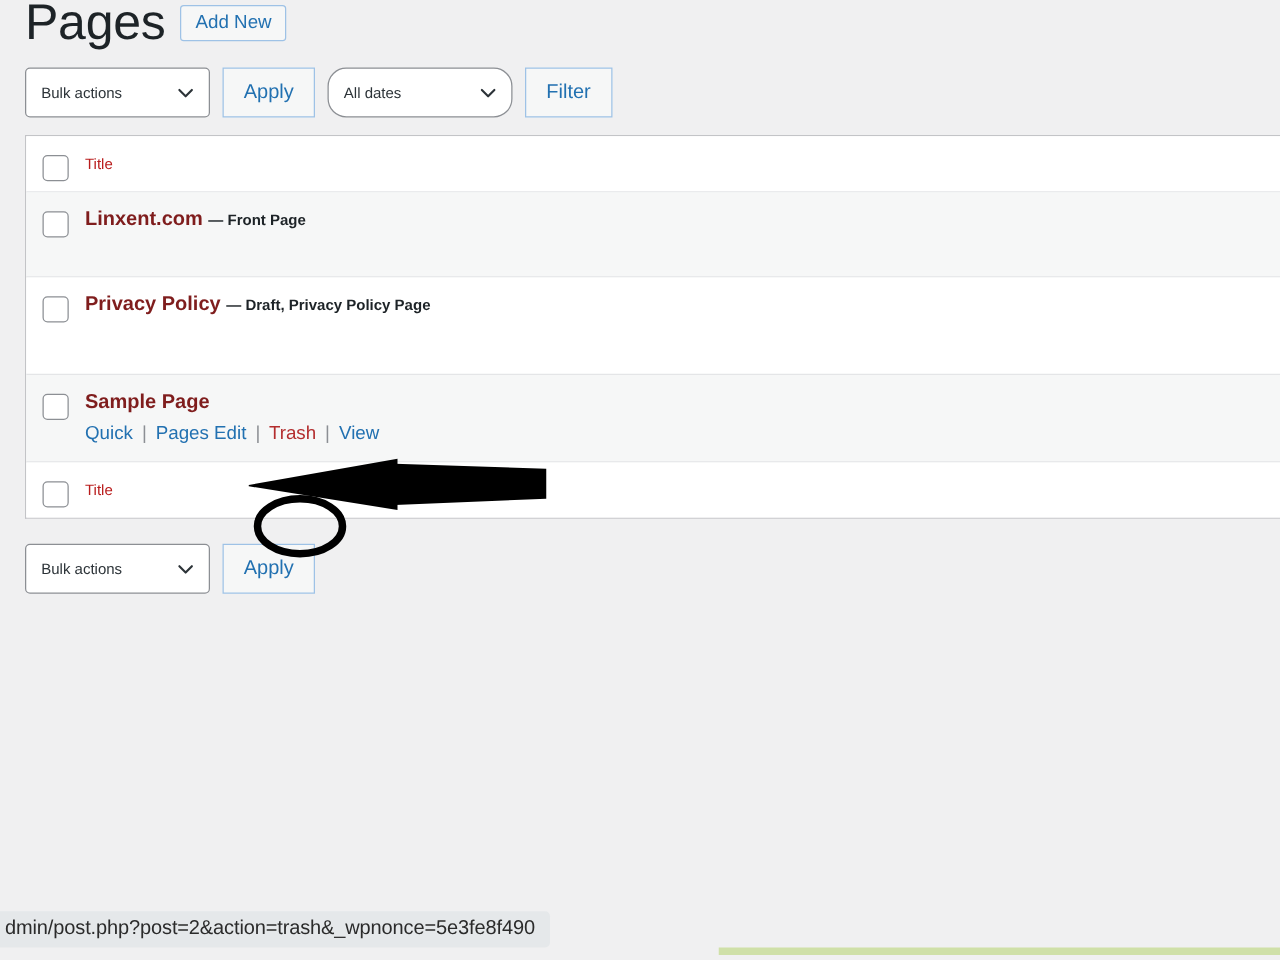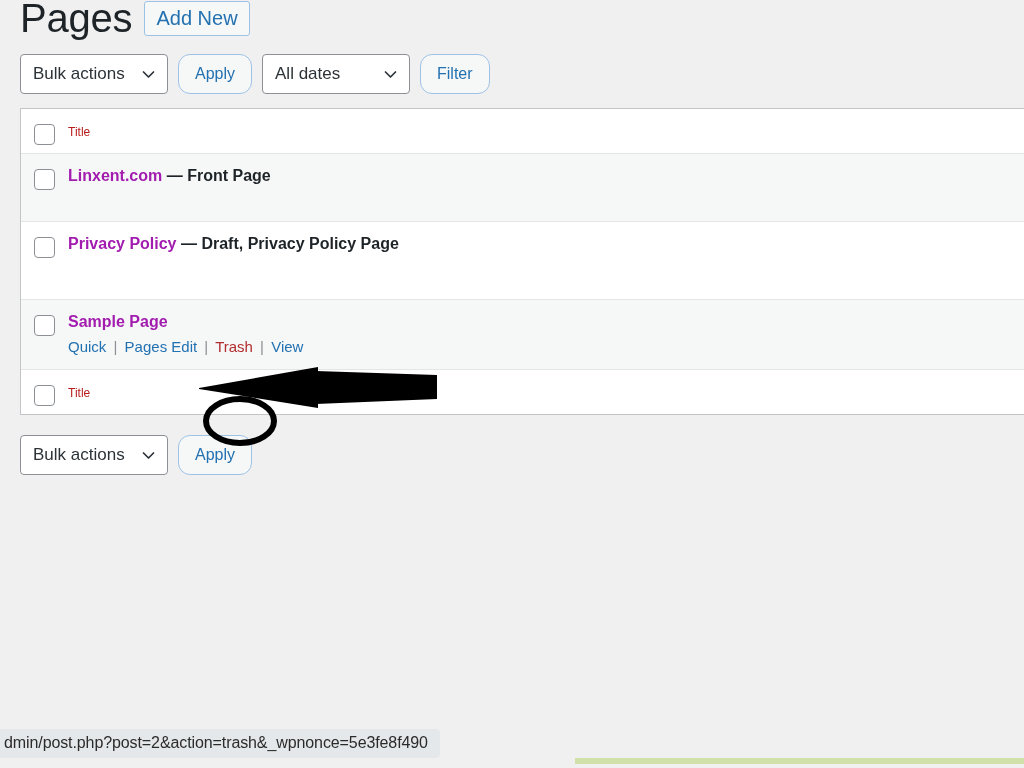--- a/index.html
+++ b/index.html
@@ -37,21 +37,21 @@
     font-size: 15px;
     color: #2271b1;
     background: #f6f7f7;
     border: 1px solid #9ec2e6;
     border-radius: 3px;
     padding: 5px 12px 6px;
     line-height: 1.2;
     cursor: pointer;
     white-space: nowrap;
   }
-  .add-new { padding: 4px 11px 5px; font-size: 20px; }
+  .add-new { padding: 4px 11px 5px; font-size: 15px; }
 
   
   .filter-links {
     padding-left: 20px;
     margin-top: 16px;
     font-size: 15px;
     color: #50575e;
     line-height: 1.4;
   }
   .filter-links .flink { color: #2271b1; cursor: pointer; }
@@ -71,42 +71,42 @@
 
   .select-box {
     position: relative;
     display: inline-flex;
     align-items: center;
     background: #fff;
     border: 1px solid #8c8f94;
     border-radius: 4px;
     height: 40px;
     padding: 0 38px 0 12px;
-    font-size: 17px;
+    font-size: 12px;
     color: #2c3338;
     cursor: pointer;
     min-width: 148px;
   }
-  .select-box.dates { min-width: 148px; }
+  .select-box.dates { min-width: 148px; border-radius: 15px; }
   .select-box .chev {
     position: absolute;
     right: 12px;
     width: 13px;
     height: 13px;
   }
   .select-box .chev svg { display: block; }
 
   .btn-apply, .btn-filter {
     height: 40px;
     padding: 0 16px;
     font-size: 16px;
     color: #2271b1;
     background: #f6f7f7;
     border: 1px solid #9ec2e6;
-    border-radius: 12px;
+    border-radius: 0;
     cursor: pointer;
     font-family: "Liberation Sans", sans-serif;
   }
 
   
   .list-table {
     margin-top: 14px;
     margin-left: 20px;
     width: 1060px;            
     background: #fff;
@@ -150,25 +150,25 @@
   .tr.head .col-title {
     font-size: 12px;
     color: #b91c1c;
     font-weight: 400;
     cursor: pointer;
   }
 
   .row-title {
     font-size: 16px;
     font-weight: 700;
-    color: #a21caf;
+    color: #7f1d1d;
     cursor: pointer;
   }
   .row-state {
-    font-size: 16px;
+    font-size: 12px;
     font-weight: 700;
     color: #1d2327;
   }
 
   .row-actions {
     margin-top: 7px;
     font-size: 15px;
     color: #50575e;
     white-space: nowrap;
   }

